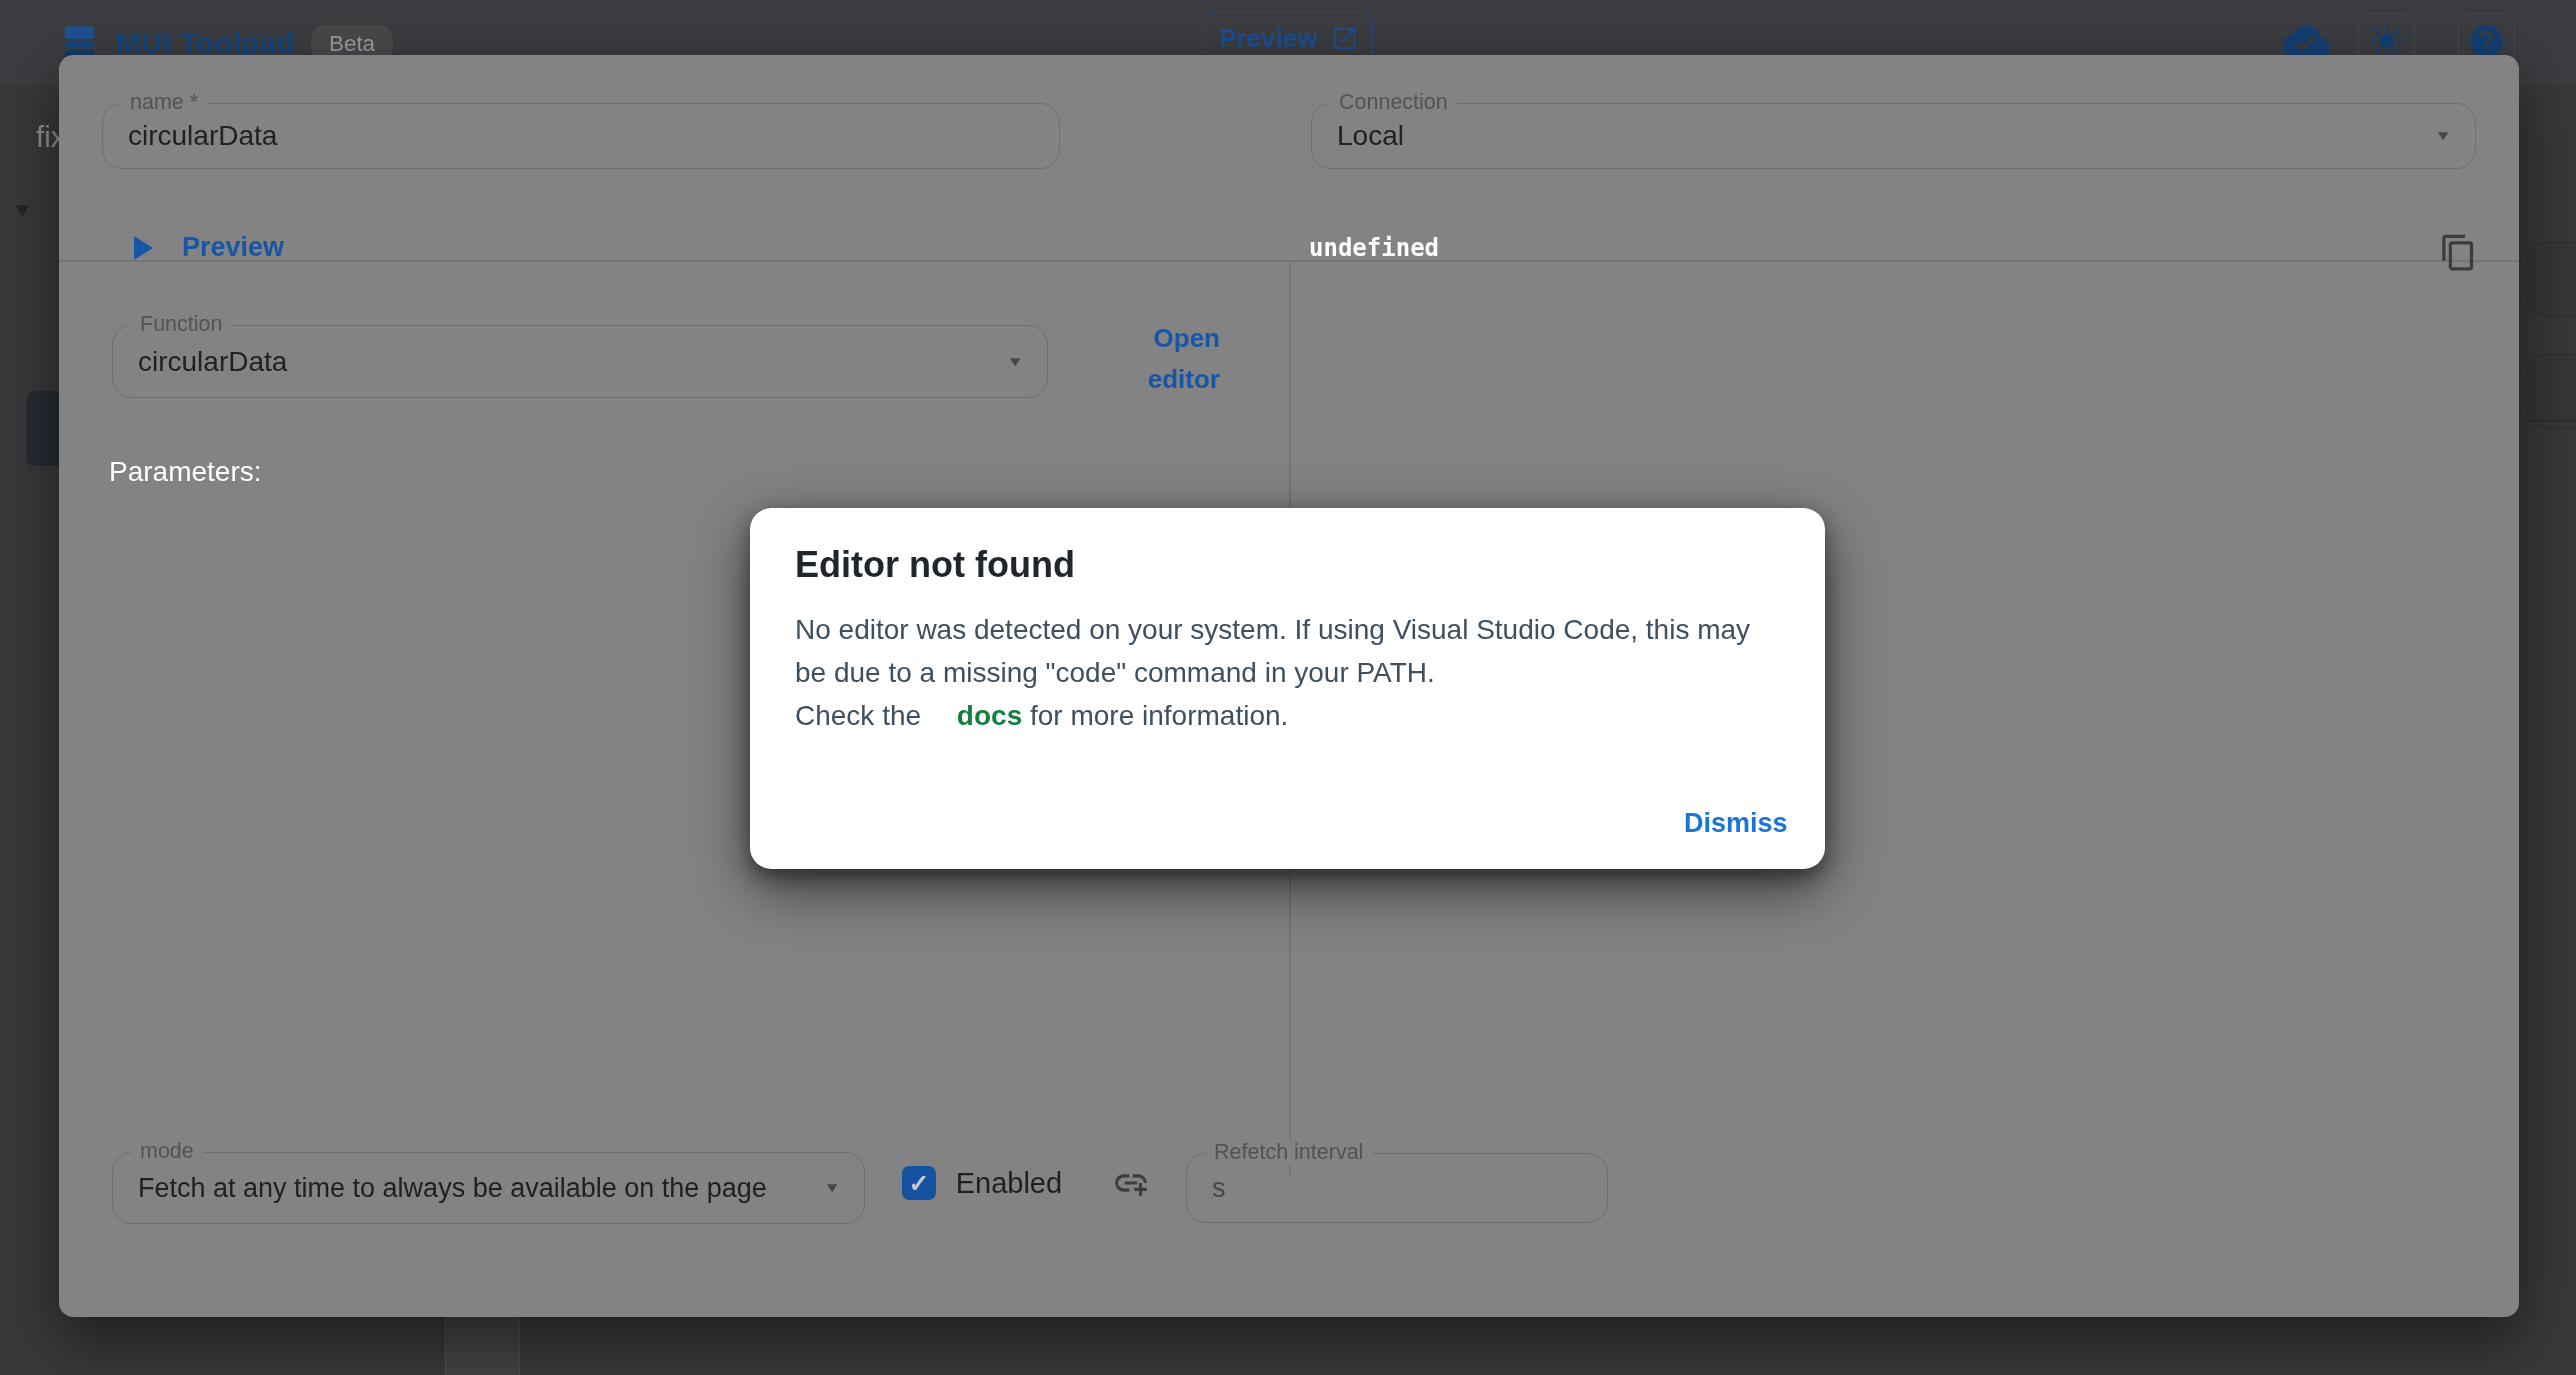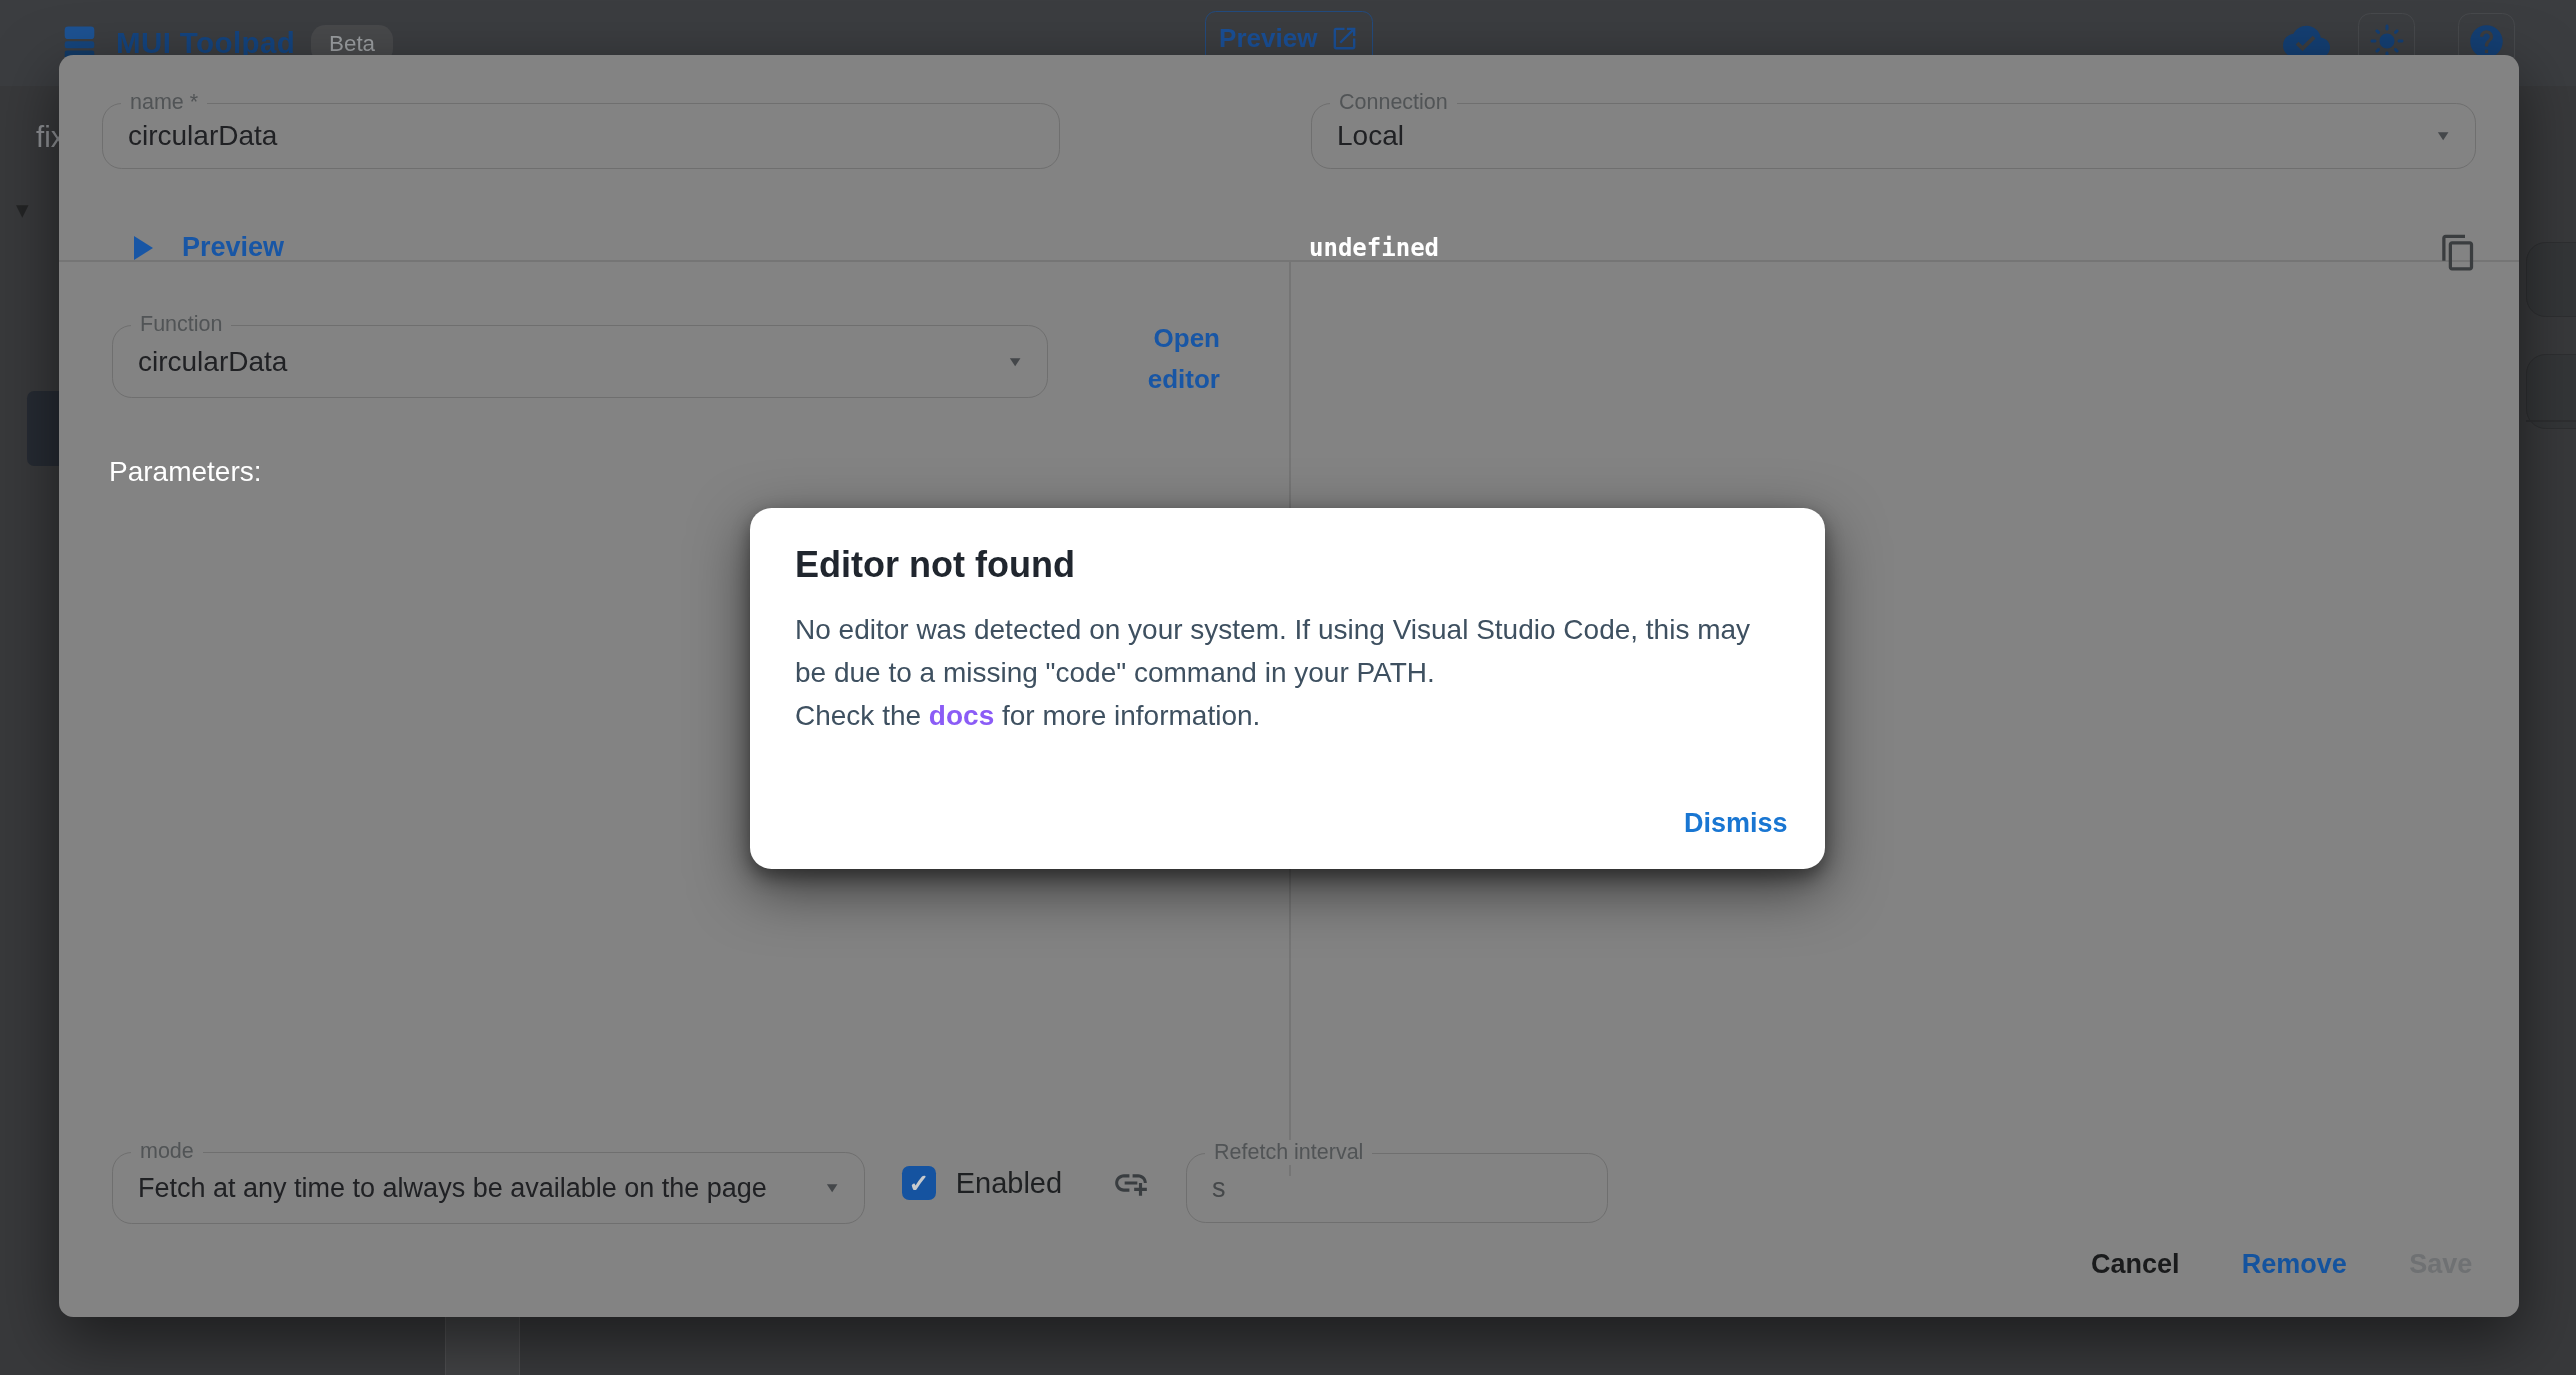--- a/index.html
+++ b/index.html
@@ -79,21 +79,21 @@
   .tbtn.save { color:#6f7173; }
 
   
   .modal { position:absolute; left:750px; top:508px; width:1075px; height:361px;
     background:#ffffff; border-radius:21.5px; z-index:30;
     box-shadow:0 19.7px 57px rgba(0,0,0,.55), 0 7.2px 18px rgba(0,0,0,.4); }
   .modal-title { position:absolute; left:45px; top:36px; font-size:36px;
     font-weight:600; color:#20262e; }
   .modal-body { position:absolute; left:45px; top:100px; width:966px;
     font-size:28px; line-height:43px; color:#3e5060; }
-  .docs-link { color:#8b5cf6; font-weight:700; }
+  .docs-link { color:#15803d; font-weight:700;margin-left:28px; }
   .dismiss { position:absolute; right:21.5px; bottom:19.7px; font-size:27px;
     font-weight:700; color:#1976d2; padding:10.7px 16px; border:none;
     background:none; font-family:inherit; }
 </style>
 </head>
 <body>
 
 <div class="base">
   <div class="topbar">
     <svg class="logo" viewBox="0 0 36 36">
@@ -187,25 +187,20 @@
         <path fill="#393d40" d="M8 11h8v2H8zm12.1 1H22c0-3-2.5-5.5-5.5-5.5H13v2.1h3.5c1.9 0 3.6 1.5 3.6 3.4zM3.9 12c0-1.9 1.7-3.4 3.6-3.4H11V6.5H7.5C4.5 6.5 2 9 2 12s2.5 5.5 5.5 5.5H11v-2.1H7.5c-1.9 0-3.6-1.5-3.6-3.4zM19 12h-2v3h-3v2h3v3h2v-3h3v-2h-3z"></path>
       </svg>
     </span>
   </div>
 
   <div class="field" style="left:1127px;top:1098px;width:422px;height:70px">
     <span class="lbl">Refetch interval</span>
     <span class="adorn">s</span>
   </div>
 
-  <div class="actions">
-    <button class="tbtn cancel">Cancel</button>
-    <button class="tbtn remove">Remove</button>
-    <button class="tbtn save">Save</button>
-  </div>
 </div>
 
 <div class="modal">
   <div class="modal-title">Editor not found</div>
   <div class="modal-body">
     <span>No editor was detected on your system. If using Visual Studio Code, this may be due to a missing "code" command in your PATH.</span><br>
     <span>Check the </span><span class="docs-link">docs</span><span> for more information.</span>
   </div>
   <button class="dismiss">Dismiss</button>
 </div>

